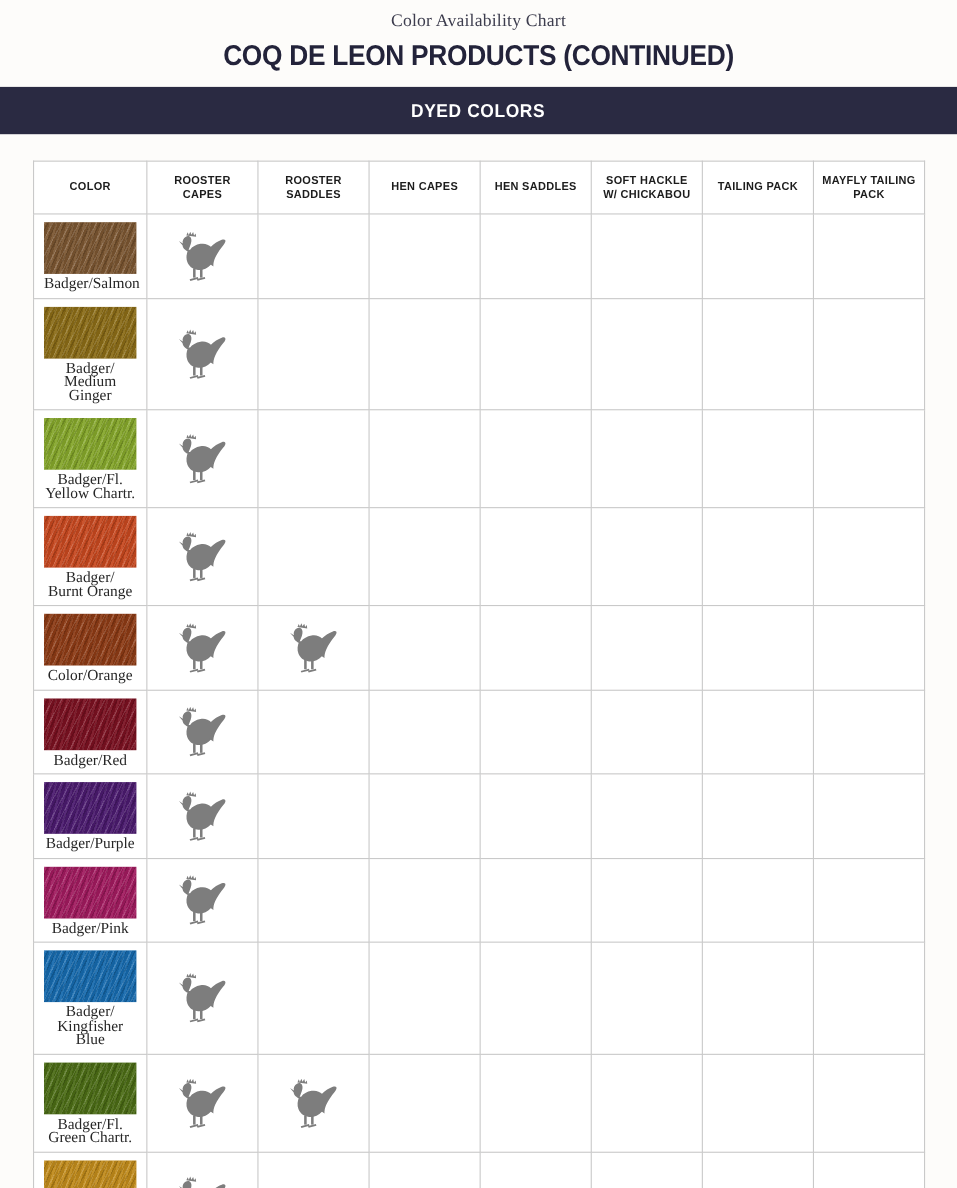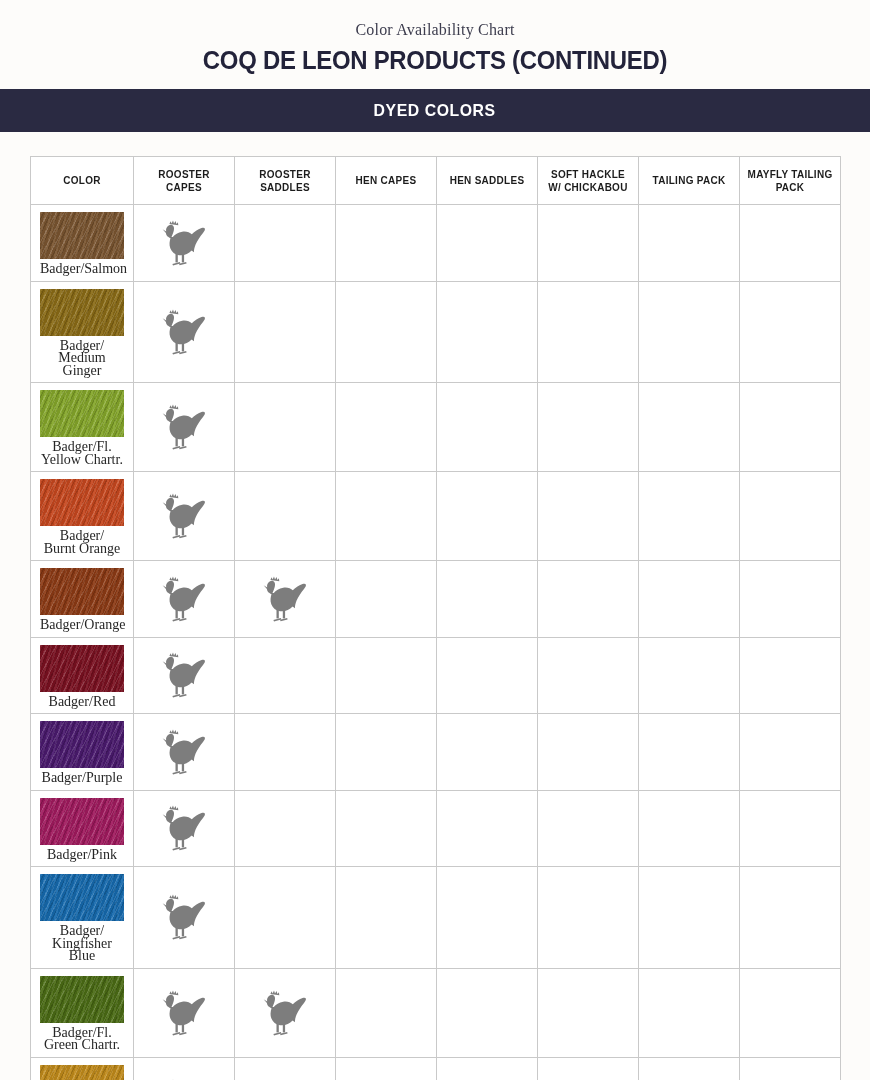--- a/index.html
+++ b/index.html
@@ -18,21 +18,21 @@
   .header-block {
     text-align: center;
     padding-top: 1px;
   }
   .subtitle {
     font-family: "Liberation Serif", serif;
     font-size: 16px;
     color: #3d3d4e;
     letter-spacing: 0.2px;
     line-height: 18px;
-    padding-top: 20px;
+    padding-top: 10px;
   }
   .main-title {
     font-family: "Liberation Sans", sans-serif;
     font-size: 26px;
     font-weight: bold;
     color: #23233a;
     letter-spacing: -0.3px;
     line-height: 30px;
     padding-top: 6px;
     transform: scaleX(0.92);
@@ -318,21 +318,21 @@
             <td></td>
             <td></td>
             <td></td>
             <td></td>
             <td></td>
             <td></td>
           </tr>
           <tr>
             <td class="color-cell">
               <div class="swatch" style="background: rgb(140, 58, 20);"></div>
-              <div class="color-name">Badger/Orange</div>
+              <div class="color-name">Color/Orange</div>
             </td>
             <td>
               <div class="rooster-wrap">
                 <svg class="rooster" width="48" height="50" viewBox="0 0 48 50" aria-hidden="true">
                   <g fill="#7d7d7d">
                     <path d="M9.4 6.0 L10.6 3.2 L11.6 5.6 L13.0 2.6 L14.0 5.4 L15.6 3.0 L16.4 6.0 L17.9 4.2 L18.3 7.3 Z"></path>
                     <path d="M9.0 7.2 C6.6 8.6 5.6 11.0 6.2 13.4 L2.6 11.2 L5.9 14.9 C6.1 16.5 6.9 17.9 8.1 18.8 C9.0 19.6 10.0 20.2 10.9 20.6 L12.6 16.2 C13.9 13.2 14.5 10.2 13.6 8.4 C12.6 6.5 10.7 6.2 9.0 7.2 Z"></path>
                     <path d="M11.0 19.0 C9.4 22.8 9.0 26.8 10.3 30.2 C11.7 34.0 14.9 36.6 19.0 37.2 C23.6 37.9 28.4 36.2 31.6 32.6 C33.6 30.3 34.7 27.6 34.9 24.9 C35.1 21.7 34.1 18.7 32.0 16.6 C29.6 14.1 26.0 13.0 22.2 13.7 C18.2 14.4 14.6 16.4 12.8 19.0 Z"></path>
                     <path d="M31.0 17.0 C34.6 13.6 38.4 11.0 41.6 10.0 C43.2 9.5 44.4 9.6 44.8 10.4 C45.3 11.4 44.6 12.9 43.0 14.9 C40.4 18.1 37.4 22.2 35.6 26.4 C34.4 29.3 33.8 32.0 34.0 34.2 L30.2 31.6 C32.2 28.2 33.2 24.4 32.8 21.2 C32.6 19.6 32.0 18.2 31.0 17.0 Z"></path>
                     <rect x="15.5" y="36.0" width="2.3" height="8.4"></rect>

